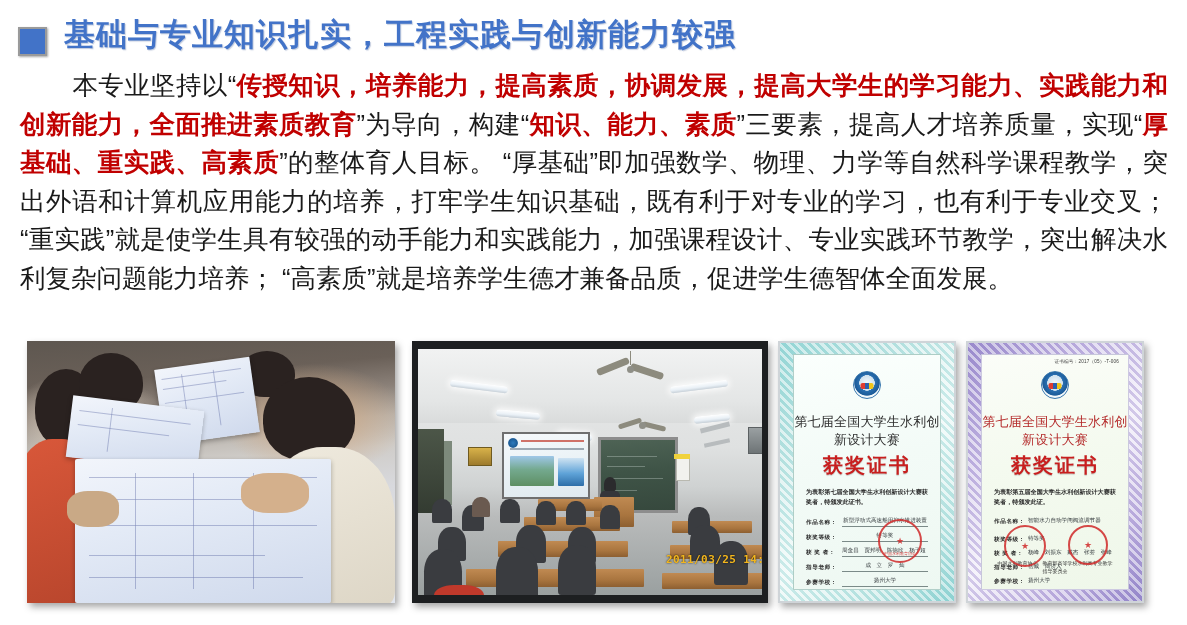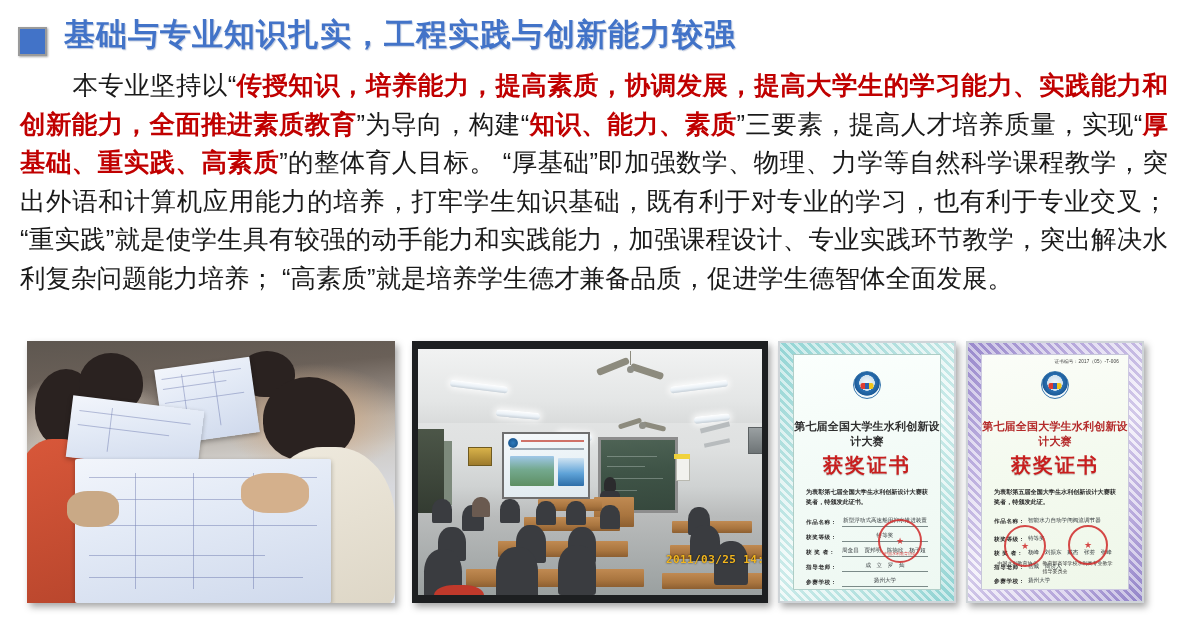--- a/index.html
+++ b/index.html
@@ -206,22 +206,22 @@
     position:relative;
   }
   .cert-emblem::after {
     content:"";
     position:absolute; left:50%; top:52%;
     width:13px; height:6px; transform:translate(-50%,-50%);
     background: linear-gradient(90deg,#e03b2f 0 34%, #2b5fae 34% 67%, #f0c419 67% 100%);
     border-radius:2px;
   }
   .cert-contest {
-    font-size:11px; font-weight:bold; color:#2e2e2e;
-    letter-spacing:.2px; margin-top:20px;
+    font-size:13px; font-weight:normal; color:#2e2e2e;
+    letter-spacing:.2px; margin-top:14px;
   }
   .cert-5 .cert-contest { color:#b42a2a; }
   .cert-title {
     font-family:"DejaVu Serif","Liberation Serif",serif;
     font-size:20px; font-weight:bold; color:#c81e1e;
     letter-spacing:2px; margin-top:3px;
     text-shadow:0 1px 1px rgba(0,0,0,.2);
   }
   .cert-body {
     font-size:6.1px; color:#2b2b2b; font-weight:bold;

